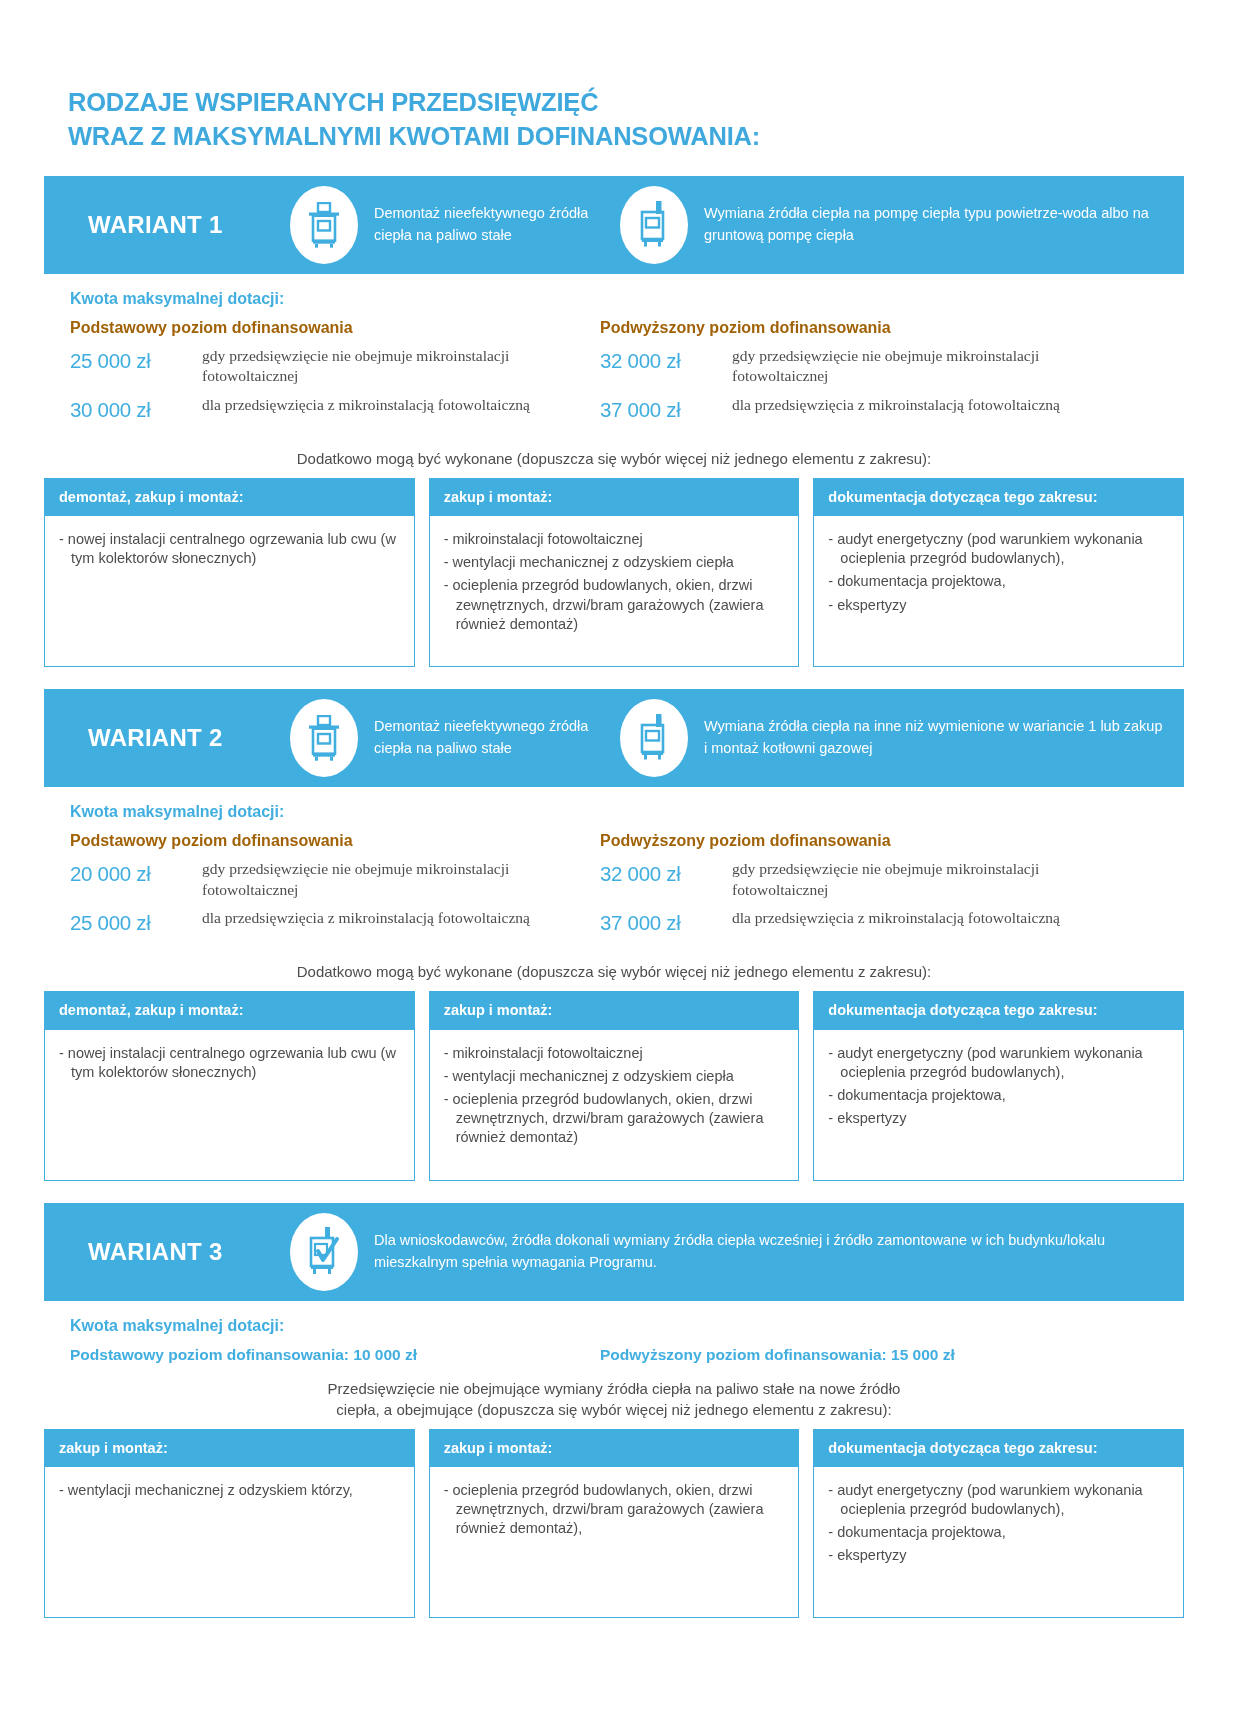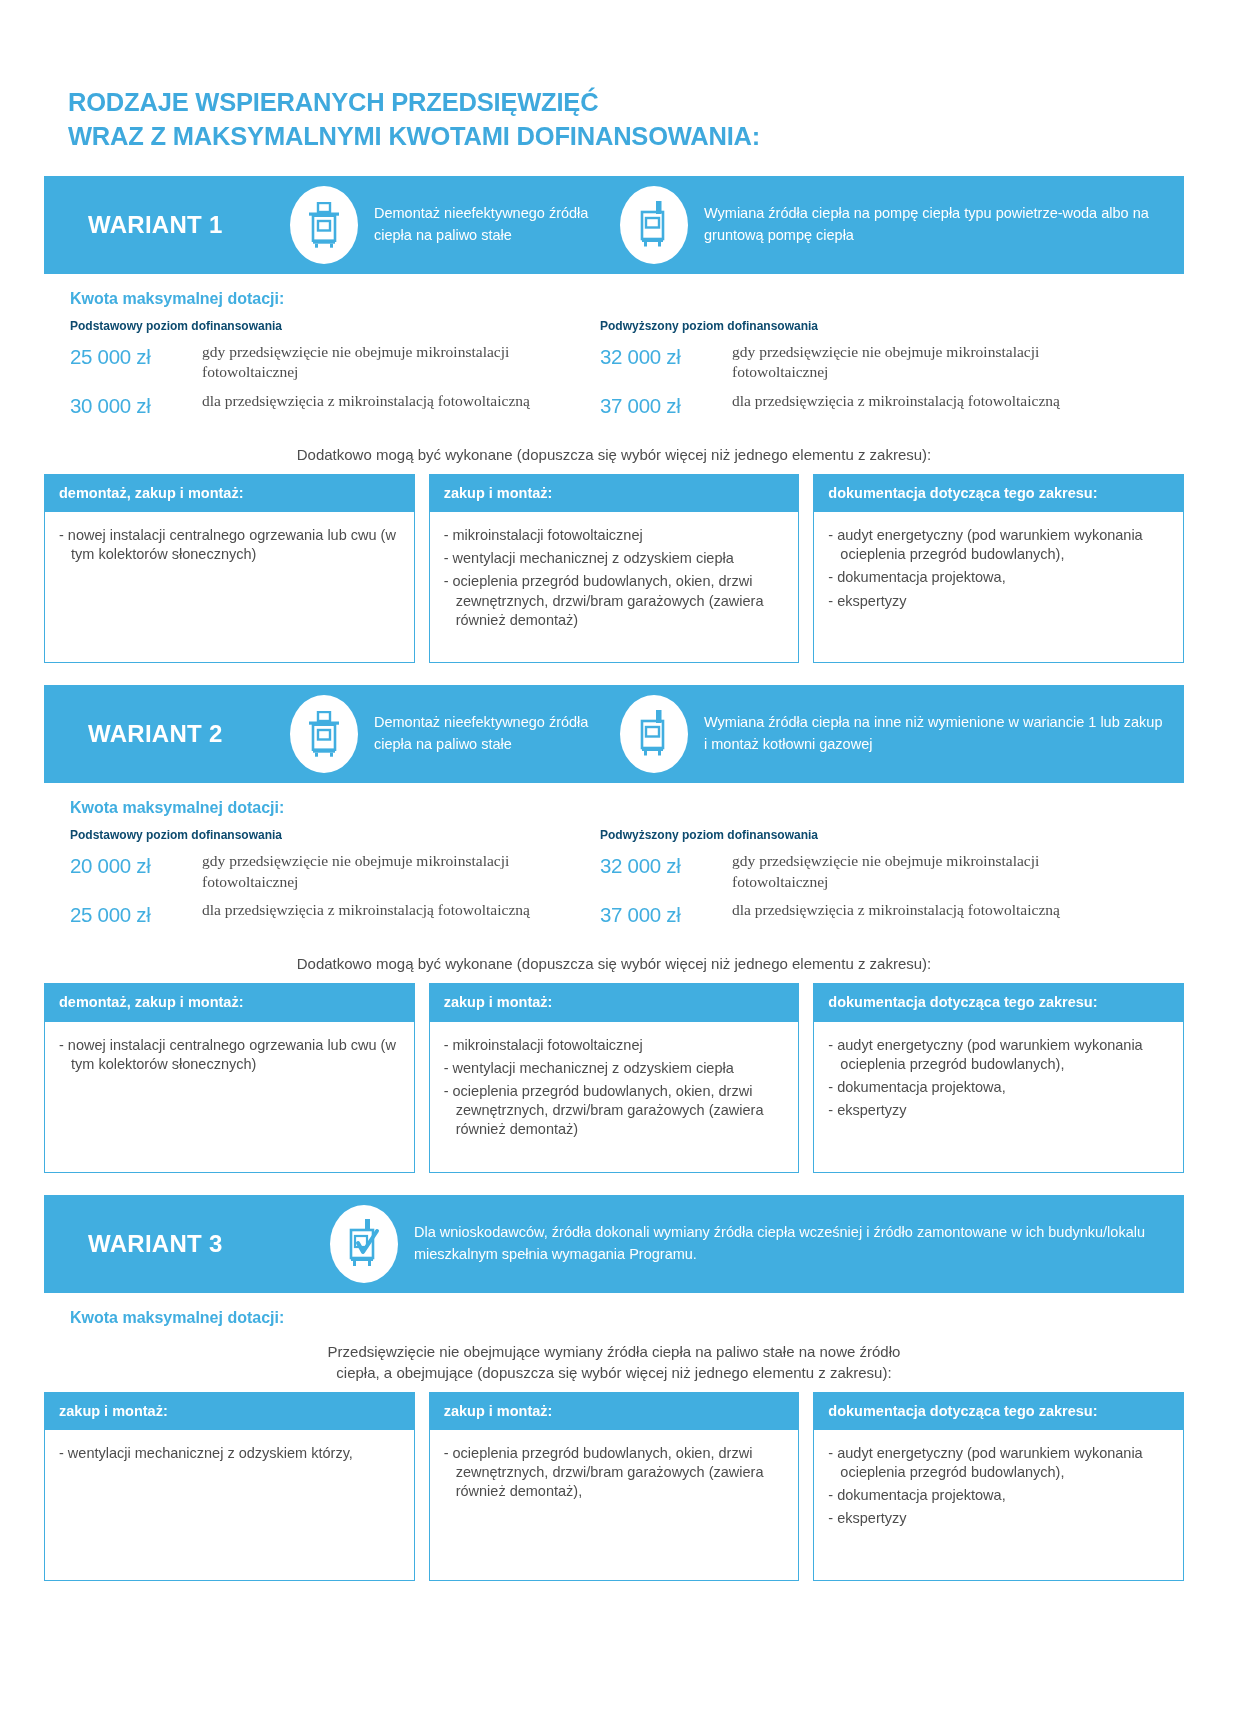--- a/index.html
+++ b/index.html
@@ -17,21 +17,21 @@
     line-height:1.33;text-transform:uppercase;
   }
   .title span{display:block;}
 
   
   .band{
     margin-top:22px;background:#41aee0;color:#ffffff;
     display:flex;align-items:center;min-height:86px;box-sizing:border-box;
     padding:10px 18px;
   }
-  .band.compact{min-height:72px;gap:40px;}
+  .band.compact{min-height:72px;}
   .band-label{
     font-size:24px;font-weight:bold;letter-spacing:.3px;
     width:228px;flex:0 0 228px;padding-left:26px;box-sizing:border-box;
   }
   .band-group{display:flex;align-items:center;flex:0 0 auto;}
   .band-group.g1{width:330px;}
   .band-group.g2{flex:1;}
   .band-group.wide{flex:1;}
   .circle{
     width:68px;height:78px;border-radius:50%;background:#ffffff;
@@ -39,21 +39,21 @@
   }
   .circle svg{display:block;}
   .band-text{font-size:14.5px;line-height:1.5;color:#ffffff;}
 
   
   .amounts{padding:16px 0 0 26px;}
   .kwota{color:#41aee0;font-size:16px;font-weight:bold;margin-bottom:11px;}
   .cols{display:flex;}
   .col{width:530px;flex:0 0 530px;}
   .col.right{margin-left:0;}
-  .col-head{color:#0c4a6e;font-size:12px;font-weight:bold;margin-bottom:9px;}
+  .col-head{color:#a16207;font-size:16px;font-weight:bold;margin-bottom:9px;}
   .amt-row{display:flex;align-items:flex-start;margin-bottom:8px;}
   .amt{
     color:#41aee0;font-size:20.5px;font-weight:normal;
     width:132px;flex:0 0 132px;line-height:1.5;letter-spacing:-0.3px;
   }
   .amt-desc{font-size:15.5px;line-height:1.33;color:#4d4d4d;font-family:Liberation Serif, serif;}
 
   
   .inline-levels{display:flex;padding-left:0;margin-top:2px;}
   .inline-level{color:#41aee0;font-size:15.5px;font-weight:bold;}
@@ -290,20 +290,24 @@
                 <rect x="3" y="39" width="22" height="3" fill="#41aee0"></rect>
                 <rect x="5" y="42" width="3" height="5" fill="#41aee0"></rect>
                 <rect x="20" y="42" width="3" height="5" fill="#41aee0"></rect>
               </svg>
             </div>
             <div class="band-text">Dla wnioskodawców, źródła dokonali wymiany źródła ciepła wcześniej i źródło zamontowane w ich budynku/lokalu mieszkalnym spełnia wymagania Programu.</div>
           </div>
         </div>
         <div class="amounts">
           <div class="kwota">Kwota maksymalnej dotacji:</div>
+          <div class="inline-levels">
+            <div class="inline-level l1">Podstawowy poziom dofinansowania: 10 000 zł</div>
+            <div class="inline-level">Podwyższony poziom dofinansowania: 15 000 zł</div>
+          </div>
         </div>
         <div class="intro">Przedsięwzięcie nie obejmujące wymiany źródła ciepła na paliwo stałe na nowe źródło<br>ciepła, a obejmujące (dopuszcza się wybór więcej niż jednego elementu z zakresu):</div>
         <div class="boxes">
           <div class="box">
             <div class="box-head">zakup i montaż:</div>
             <div class="box-body">
               <ul>
                 <li>- wentylacji mechanicznej z odzyskiem którzy,</li>
               </ul>
             </div>

